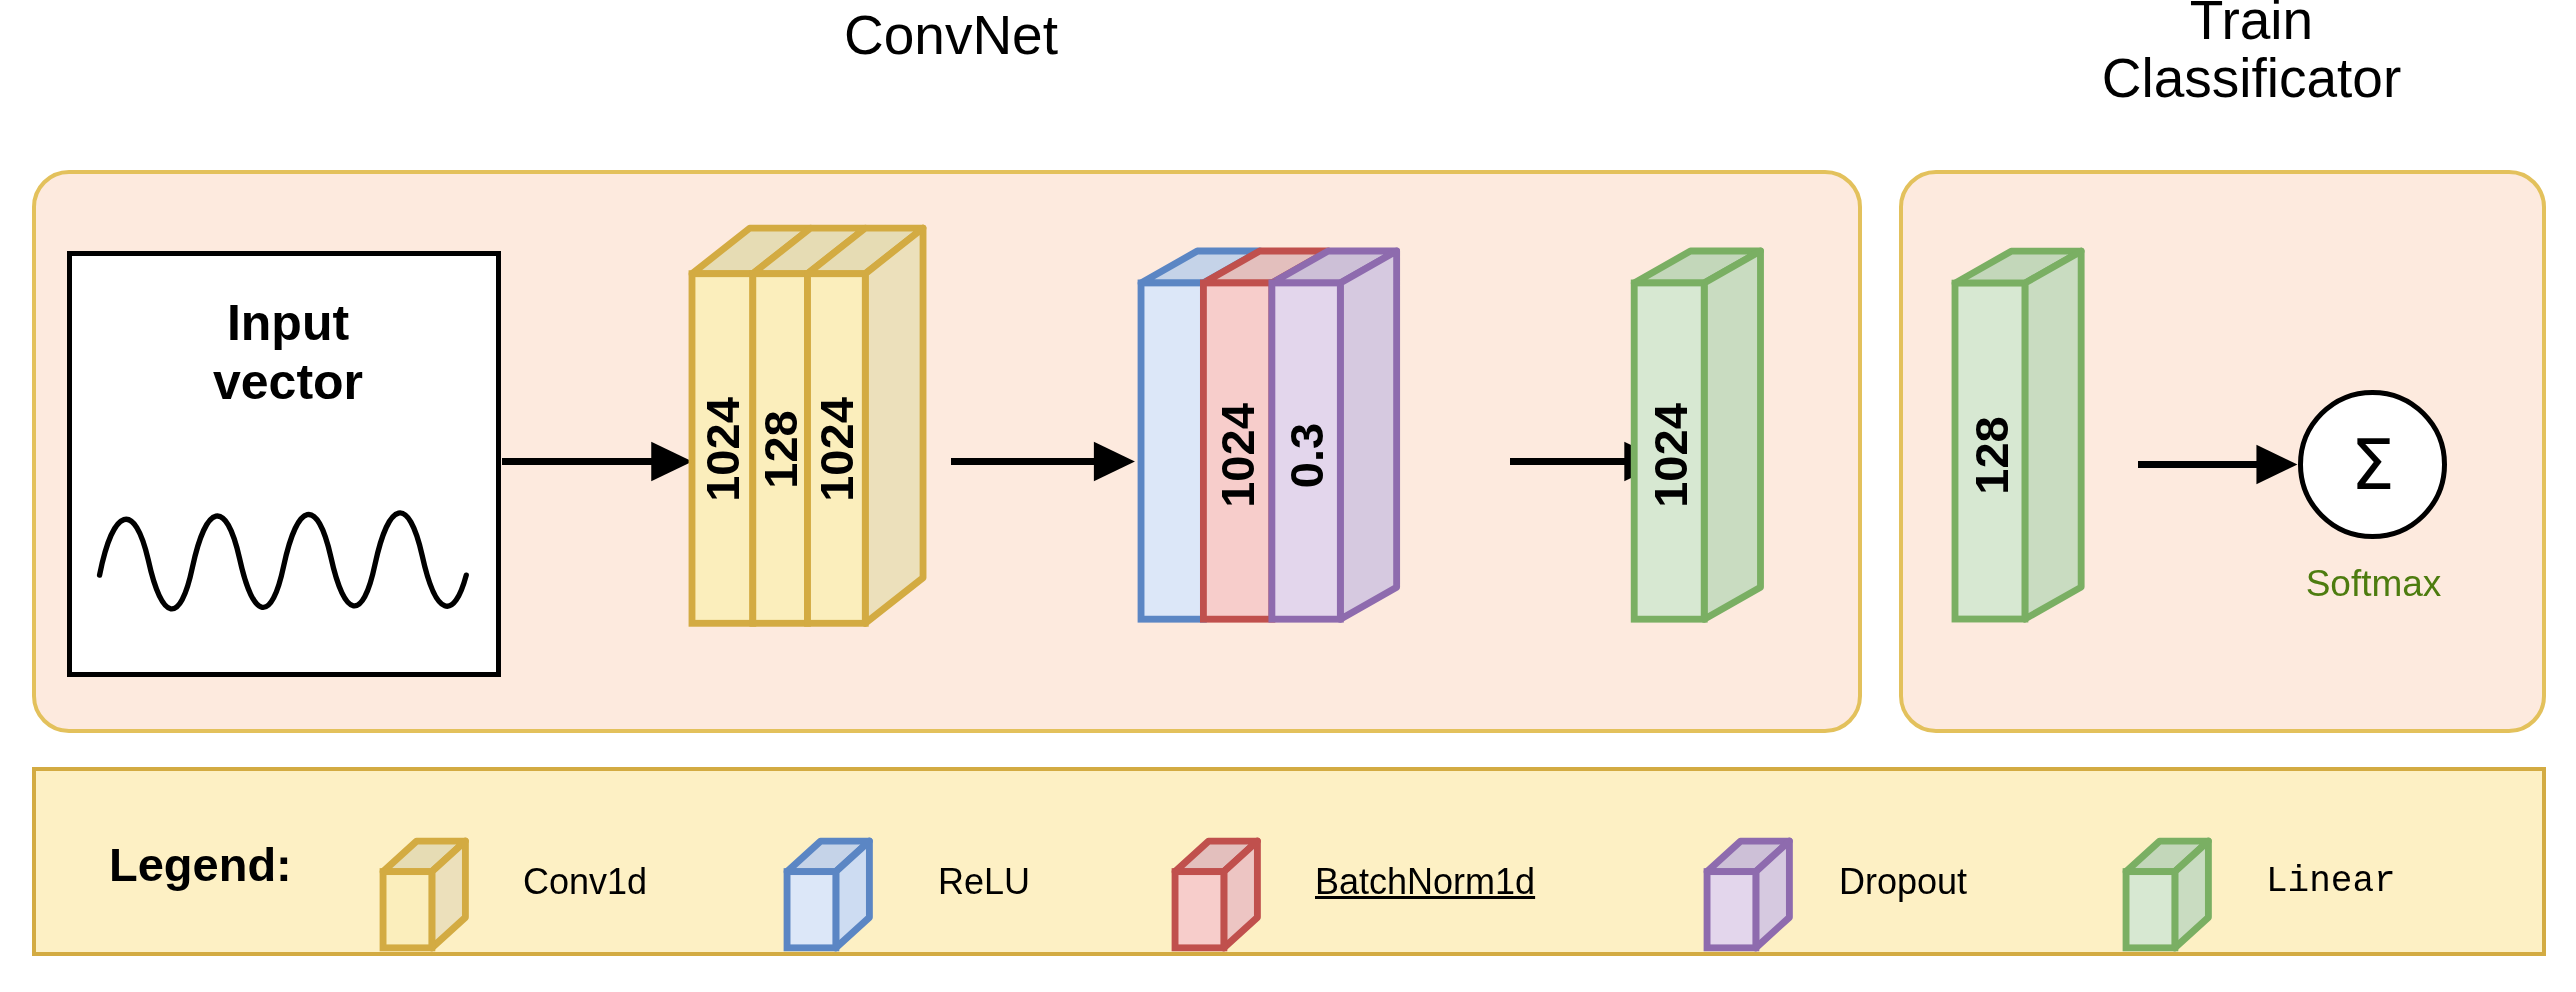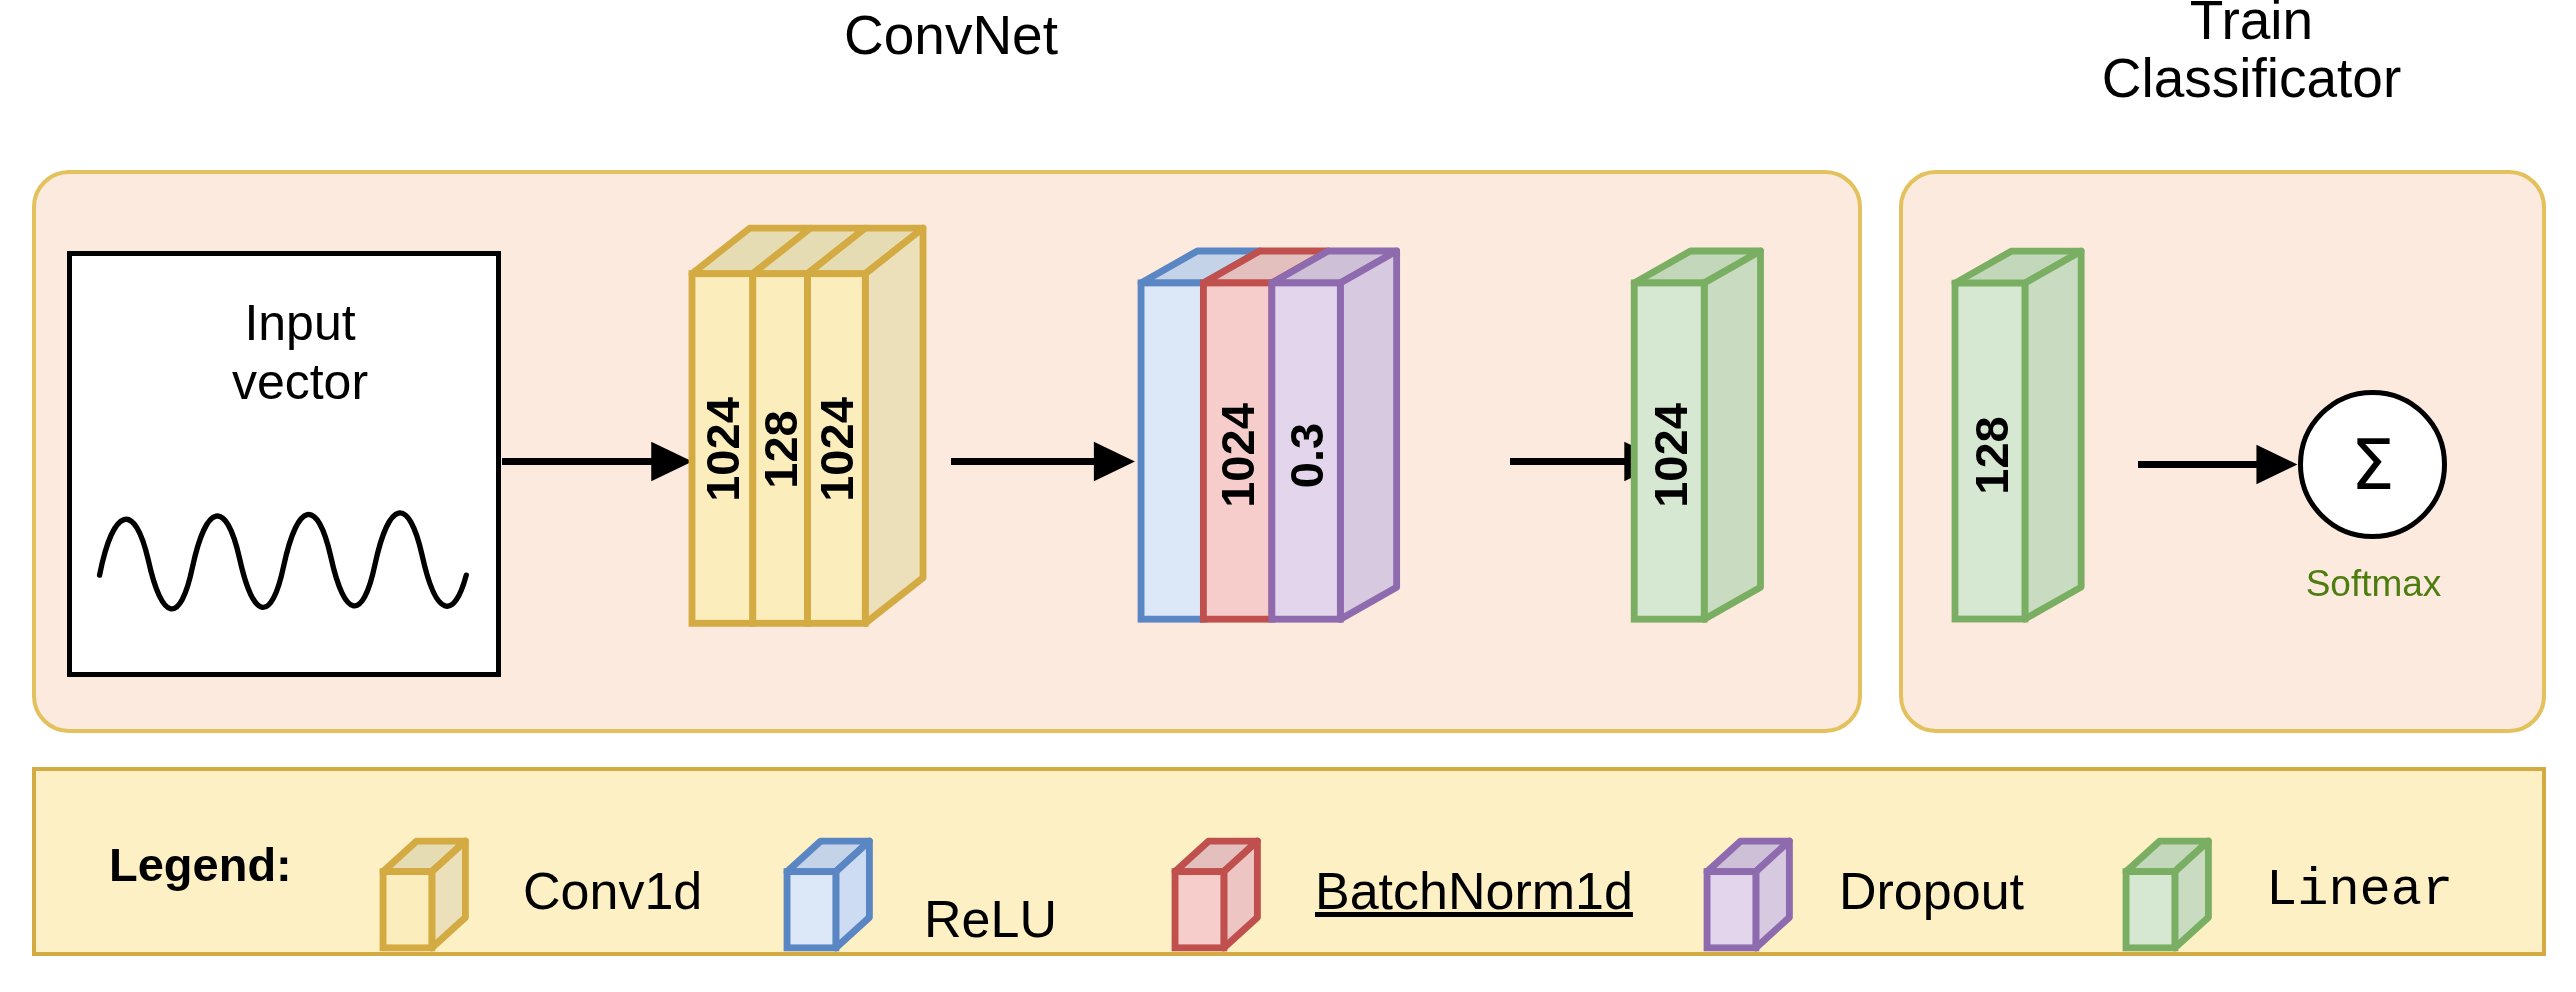--- a/index.html
+++ b/index.html
@@ -55,27 +55,28 @@
   #input-card {
     position: absolute;
     left: 67px; top: 251px;
     width: 434px; height: 426px;
     background: #ffffff;
     border: 5.3px solid #000000;
     box-sizing: border-box;
   }
   #input-label {
     position: absolute;
-    left: 16px; top: 38px;
+    left: 4px; top: 38px;
     width: 100%;
     text-align: center;
     font-size: 50px;
     line-height: 59px;
     color: #000;
     white-space: pre-line;
+    font-weight: bold;
   }
   #input-wave { position: absolute; left: 23px; top: 205px; width: 388px; height: 175px; }
 
   
   .block { position: absolute; }
   .block svg { display: block; overflow: visible; }
   .blk-label {
     position: absolute;
     color: #000000;
     font-size: 47px;
@@ -128,21 +129,21 @@
     font-weight: bold;
     color: #000;
     margin-left: 24px;
   }
   .legend-item { position: absolute; top: 835px; }
   .legend-cube { position: absolute; left: 0; top: 0; }
   .legend-cube svg { display: block; overflow: visible; }
   .legend-text {
     position: absolute;
     top: 26px;
-    font-size: 52px;
+    font-size: 36px;
     color: #000;
     white-space: nowrap;
   }
 </style>
 </head>
 <body>
 
 <div id="stage">
 
   <div class="title" id="convnet-title">ConvNet</div>
@@ -266,21 +267,21 @@
   </div>
 
   <div class="legend-item" style="left:784px;">
     <div class="legend-cube">
       <svg width="122" height="122" viewBox="0 0 160 160">
         <polygon points="4,48 48,8 112,8 68,48" fill="#c5d3e8" stroke="#5b86c4" stroke-width="9" stroke-linejoin="round"></polygon>
         <polygon points="68,48 112,8 112,108 68,148" fill="#cddcf2" stroke="#5b86c4" stroke-width="9" stroke-linejoin="round"></polygon>
         <rect x="4" y="48" width="64" height="100" fill="#dce7f8" stroke="#5b86c4" stroke-width="9"></rect>
       </svg>
     </div>
-    <div class="legend-text" style="left:140px;margin-top:28px;">ReLU</div>
+    <div class="legend-text" style="left:154px;">ReLU</div>
   </div>
 
   <div class="legend-item" style="left:1172px;">
     <div class="legend-cube">
       <svg width="122" height="122" viewBox="0 0 160 160">
         <polygon points="4,48 48,8 112,8 68,48" fill="#e3bfbd" stroke="#c0504d" stroke-width="9" stroke-linejoin="round"></polygon>
         <polygon points="68,48 112,8 112,108 68,148" fill="#edc5c3" stroke="#c0504d" stroke-width="9" stroke-linejoin="round"></polygon>
         <rect x="4" y="48" width="64" height="100" fill="#f7cdcb" stroke="#c0504d" stroke-width="9"></rect>
       </svg>
     </div>

